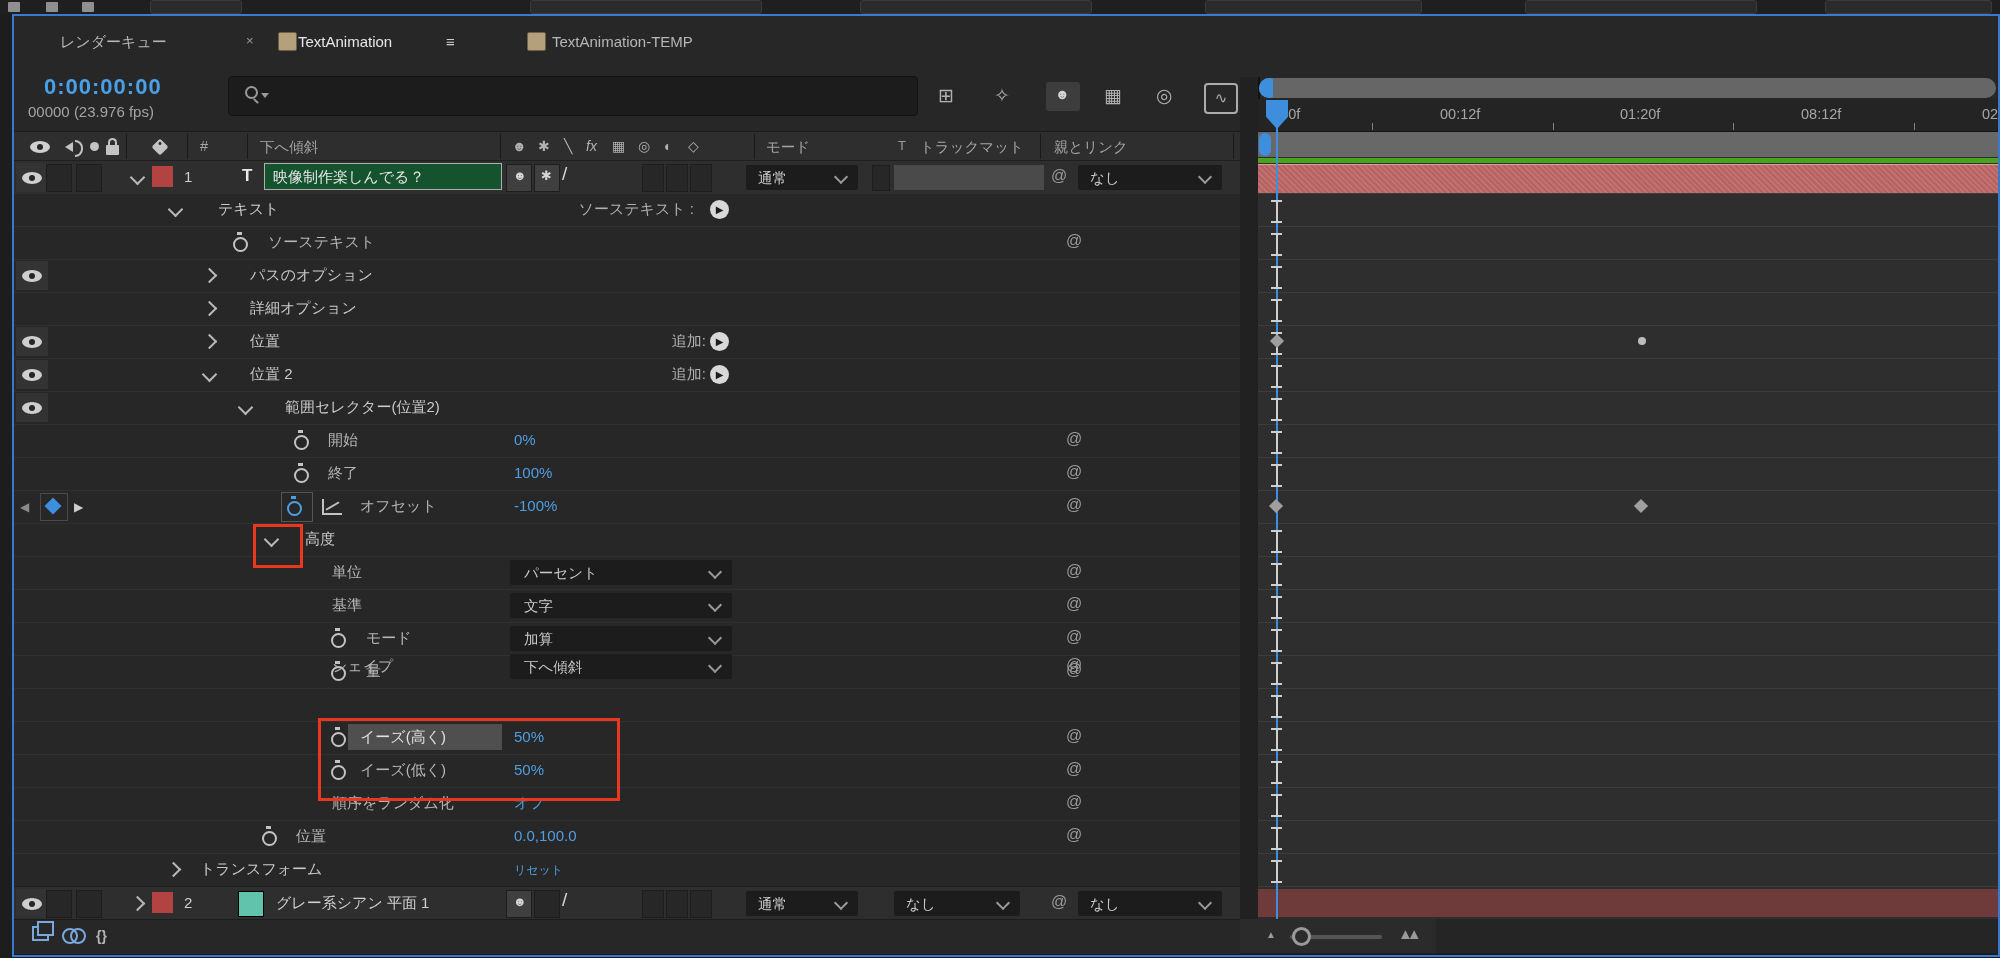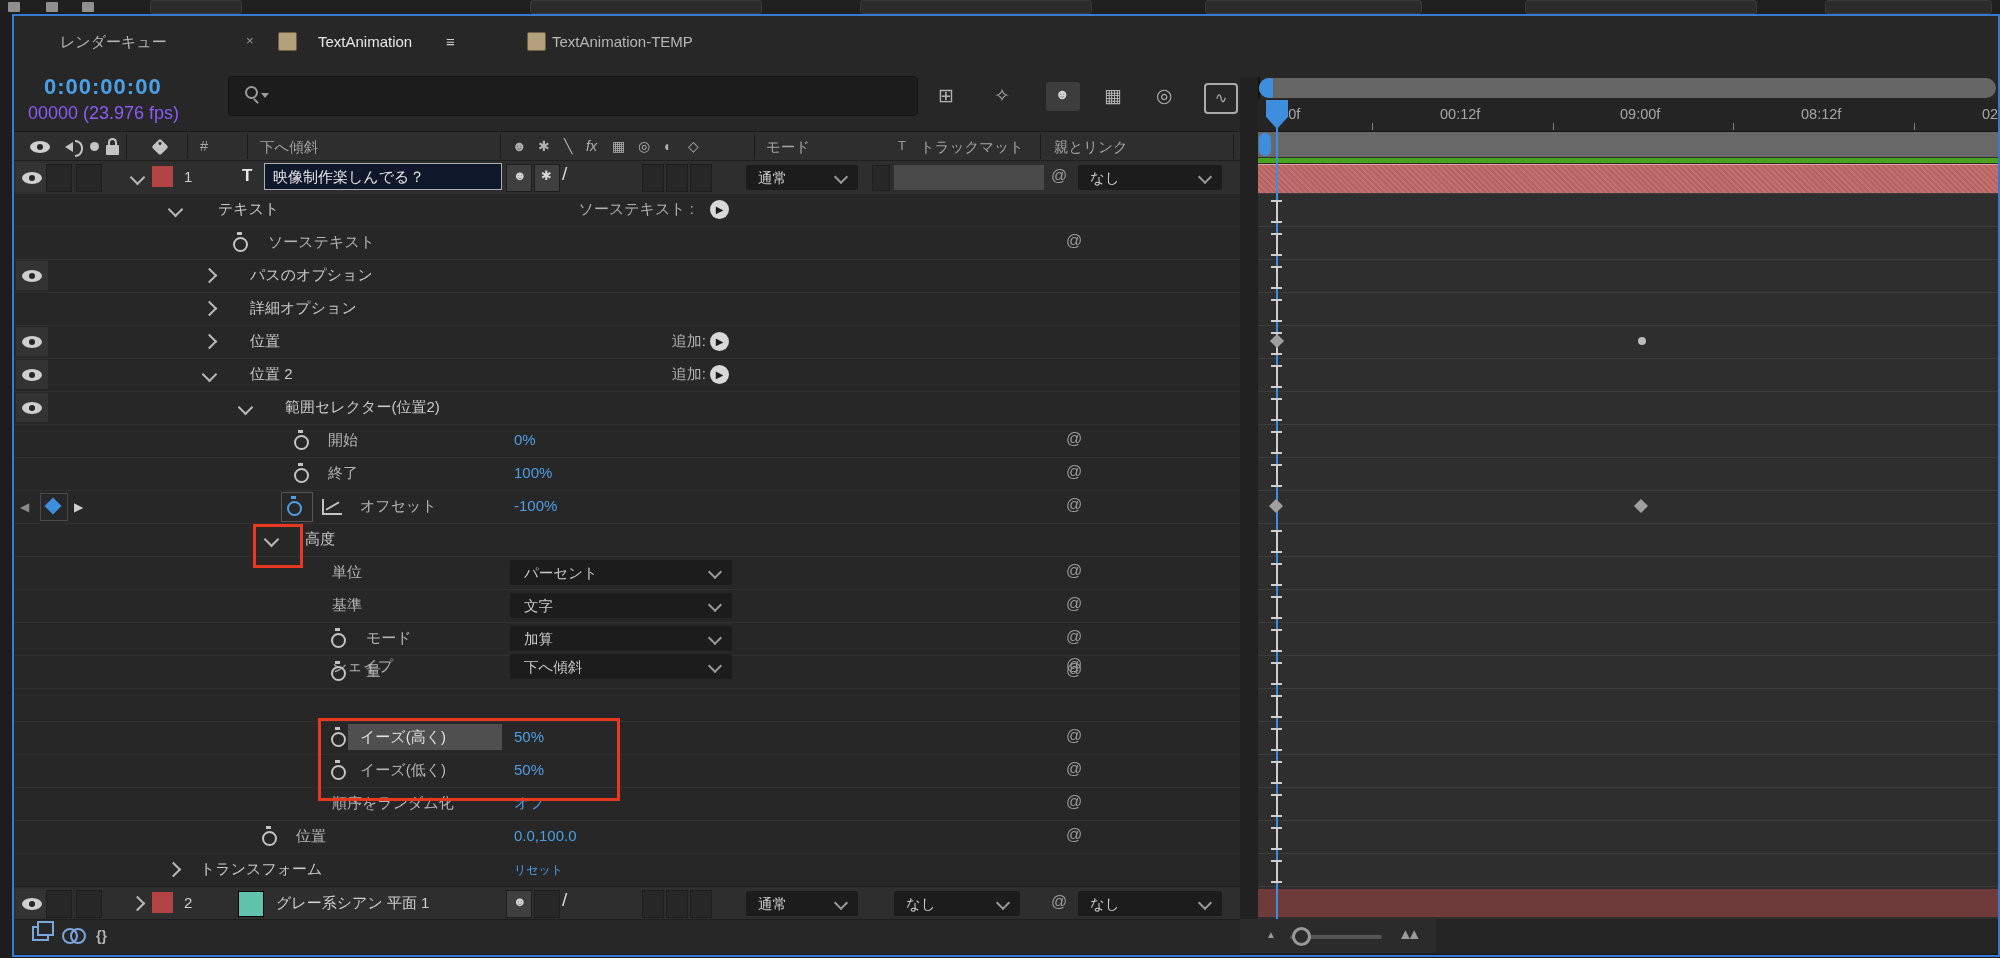--- a/index.html
+++ b/index.html
@@ -11,21 +11,21 @@
   .strip-btn{top:0;height:12px;background:#2b2b2b;border:1px solid #3a3a3a;border-radius:3px}
   .strip-sq{top:2px;width:12px;height:10px;background:#8f8f8f;border-radius:1px}
   #panel-bg{left:14px;top:16px;width:1986px;height:937px;background:#272727}
   #panel-border{left:12px;top:14px;width:1984px;height:939px;border:2px solid #3a79d0;z-index:45;pointer-events:none}
   
   .tabtxt{top:33px;font-size:15px;white-space:nowrap}
   .tanswatch{top:32px;width:17px;height:17px;background:#b4a17c;border-radius:2px;border:1px solid #6d6049}
   #tab-underline{left:252px;top:78px;width:210px;height:3px;background:#c9c9c9}
   
   #tc-main{left:44px;top:74px;font-size:22px;font-weight:bold;color:#4aa0e8;letter-spacing:1px}
-  #tc-frames{left:28px;top:103px;font-size:18px;color:#8b5cf6}
+  #tc-frames{left:28px;top:103px;font-size:15px;color:#a3a3a3}
   #searchbox{left:228px;top:76px;width:688px;height:38px;background:#1c1c1c;border:1px solid #141414;border-radius:4px}
   .mag{left:16px;top:9px;width:9px;height:9px;border:2px solid #9a9a9a;border-radius:50%;position:absolute}
   .mag::after{content:"";position:absolute;left:8px;top:10px;width:2px;height:6px;background:#9a9a9a;transform:rotate(-45deg)}
   .magcaret{left:32px;top:16px;position:absolute;width:0;height:0;border:4px solid transparent;border-top:5px solid #9a9a9a}
   .topico{top:84px;font-size:19px;color:#b0b0b0}
   #shy-btn{left:1046px;top:82px;width:34px;height:29px;background:#3d3d3d;border-radius:3px}
   #graph-btn{left:1204px;top:83px;width:30px;height:27px;border:2px solid #ababab;border-radius:4px;font-size:15px;color:#ababab;text-align:center;line-height:25px}
   
   #lheader{left:14px;top:131px;width:1226px;height:29px;background:#2e2e2e;border-top:1px solid #1c1c1c;border-bottom:1px solid #1c1c1c}
   .hdiv{position:absolute;top:2px;width:1px;height:25px;background:#1a1a1a}
@@ -122,21 +122,21 @@
   <div class="abs strip-btn" style="left:1205px;width:215px"></div>
   <div class="abs strip-btn" style="left:1525px;width:230px"></div>
   <div class="abs strip-btn" style="left:1825px;width:165px"></div>
 </div>
 
 <div class="abs" id="panel-bg"></div>
 
 <div class="abs tabtxt" style="left:60px;color:#b6b6b6">レンダーキュー</div>
 <div class="abs tabtxt" style="left:246px;color:#9a9a9a;font-size:13px">×</div>
 <div class="abs tanswatch" style="left:278px"></div>
-<div class="abs tabtxt" style="left:318px;color:#e6e6e6">TextAnimation</div>
+<div class="abs tabtxt" style="left:298px;color:#e6e6e6">TextAnimation</div>
 <div class="abs tabtxt" style="left:446px;color:#cfcfcf">≡</div>
 <div class="abs" id="tab-underline"></div>
 <div class="abs tanswatch" style="left:527px"></div>
 <div class="abs tabtxt" style="left:552px;color:#b6b6b6">TextAnimation-TEMP</div>
 
 <div class="abs" id="tc-main">0:00:00:00</div>
 <div class="abs" id="tc-frames">00000 (23.976 fps)</div>
 <div class="abs" id="searchbox">
   <span class="mag"></span>
   <span class="magcaret"></span>
@@ -184,21 +184,21 @@
 <div class="abs lrow" style="top:160px">
   <span class="eyecell">
       <span class="eye"></span>
     </span>
   <span class="swbox" style="left:32px;top:3px"></span>
   <span class="swbox" style="left:62px;top:3px"></span>
   <span class="chevd" style="left:118px;top:11px"></span>
   <span class="abs" style="left:138px;top:5px;width:21px;height:21px;background:#b34242"></span>
   <span class="numtxt" style="left:170px">1</span>
   <span class="abs" style="left:228px;top:5px;font-size:17px;font-weight:bold;color:#e8e8e8">T</span>
-  <span class="abs" style="left:250px;top:2px;width:236px;height:25px;background:#0f172a;border:1px solid #aeaeae">
+  <span class="abs" style="left:250px;top:2px;width:236px;height:25px;background:#14532d;border:1px solid #aeaeae">
     <span class="abs" style="left:8px;top:4px;font-size:15px;color:#e6e6e6;white-space:nowrap">映像制作楽しんでる？</span>
   </span>
   <span class="swbox" style="left:492px;top:3px;background:#3f3f3f">
       <span class="abs" style="left:6px;top:3px;font-size:13px;color:#d6d6d6">☻</span>
     </span>
   <span class="swbox" style="left:520px;top:3px;background:#3f3f3f">
       <span class="abs" style="left:6px;top:3px;font-size:13px;color:#d6d6d6">✱</span>
     </span>
   <span class="abs" style="left:548px;top:2px;font-size:19px;color:#d6d6d6">/</span>
   <span class="swbox" style="left:628px;top:3px;width:20px"></span>
@@ -406,21 +406,21 @@
 
 <div class="abs" id="divstrip"></div>
 <div class="abs" id="navbar"></div>
 <div class="abs" id="navcap"></div>
 
 <div class="abs" id="tl">
   <div id="rowlines"></div>
   <div id="ruler">
     <span class="rlab" style="left:10px">0:00f</span>
     <span class="rlab" style="left:182px">00:12f</span>
-    <span class="rlab" style="left:362px">09:00f</span>
+    <span class="rlab" style="left:362px">01:20f</span>
     <span class="rlab" style="left:543px">08:12f</span>
     <span class="rlab" style="left:724px">02</span>
     <span class="rtick" style="left:114px"></span>
       <span class="rtick" style="left:295px"></span>
     <span class="rtick" style="left:475px"></span>
       <span class="rtick" style="left:656px"></span>
   </div>
   <div id="workbar"></div>
   <div id="workcap"></div>
   <div id="greenbar"></div>

